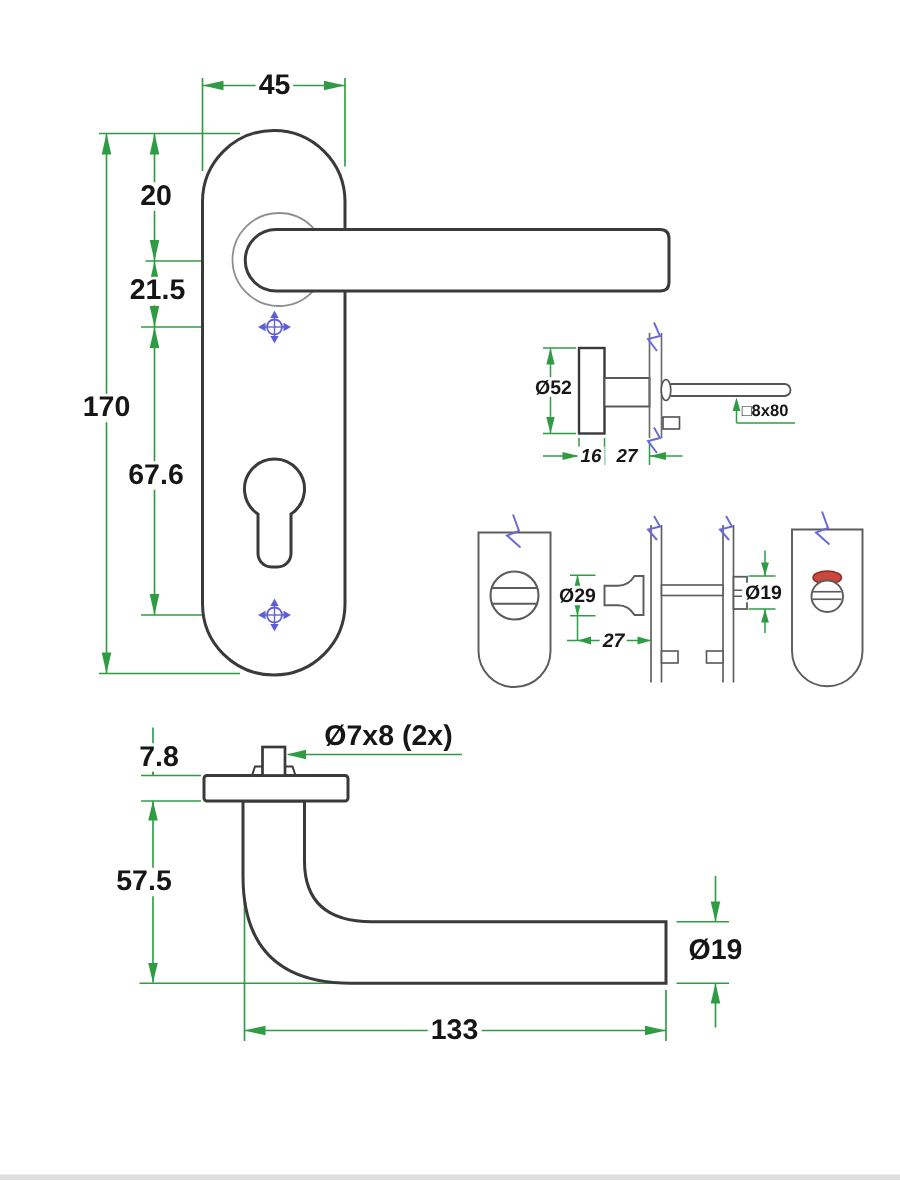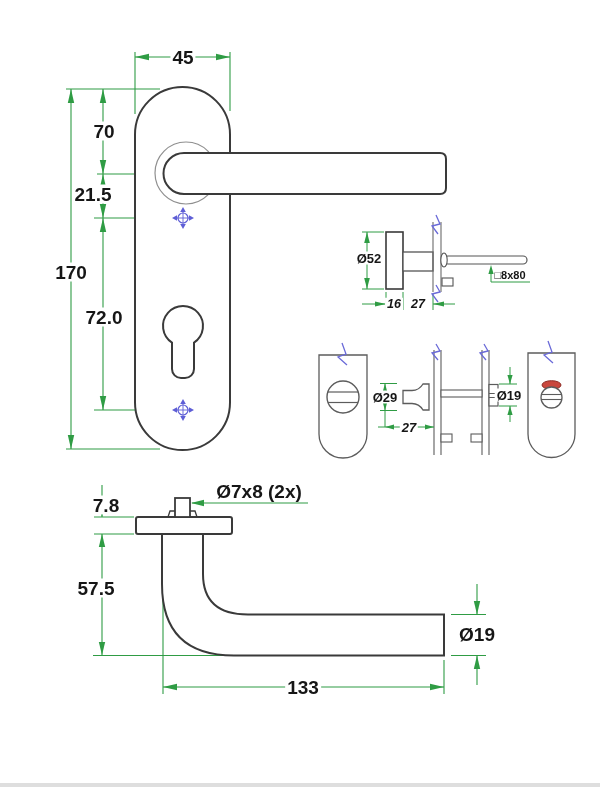--- a/index.html
+++ b/index.html
@@ -217,24 +217,24 @@
       <path d="M162,534 L162,584 Q162,655.5 234,655.5 L444,655.5 L444,614.5 L248,614.5 Q203,614.5 203,574 L203,534 Z" fill="#ffffff" stroke="#3a3a3a" stroke-width="2"></path>
 
       <rect x="136" y="517" width="96" height="17" rx="2" fill="#ffffff" stroke="#3a3a3a" stroke-width="2"></rect>
 
       <rect x="175" y="498" width="15" height="19" fill="#ffffff" stroke="#3a3a3a" stroke-width="1.8"></rect>
       <path d="M168,517 L170,511 L175,511 M197,517 L195,511 L190,511" fill="none" stroke="#3a3a3a" stroke-width="1.3"></path>
     </g>
   </svg>
 
   <div class="dim-label sz-main bg" style="left:183px;top:57px;">45</div>
-  <div class="dim-label sz-main bg" style="left:104px;top:131px;">70</div>
-  <div class="dim-label sz-main bg" style="left:93px;top:194px;">21.5</div>
+  <div class="dim-label sz-main bg" style="left:104px;top:131px;">20</div>
+  <div class="dim-label sz-main bg" style="left:105px;top:194px;">21.5</div>
   <div class="dim-label sz-main bg" style="left:71px;top:272px;text-align:right;">170</div>
-  <div class="dim-label sz-main bg" style="left:104px;top:317px;">72.0</div>
+  <div class="dim-label sz-main bg" style="left:104px;top:317px;">67.6</div>
 
   <div class="dim-label sz-mid bg" style="left:369px;top:258px;">Ø52</div>
   <div class="dim-label sz-small bg it" style="left:394px;top:304px;">16</div>
   <div class="dim-label sz-small bg it" style="left:418px;top:304px;">27</div>
   <div class="dim-label sz-tiny" style="left:510px;top:275px;">□8x80</div>
 
   <div class="dim-label sz-mid bg" style="left:385px;top:397px;">Ø29</div>
   <div class="dim-label sz-mid bg it" style="left:409px;top:427px;">27</div>
   <div class="dim-label sz-mid bg" style="left:509px;top:395px;">Ø19</div>
 

